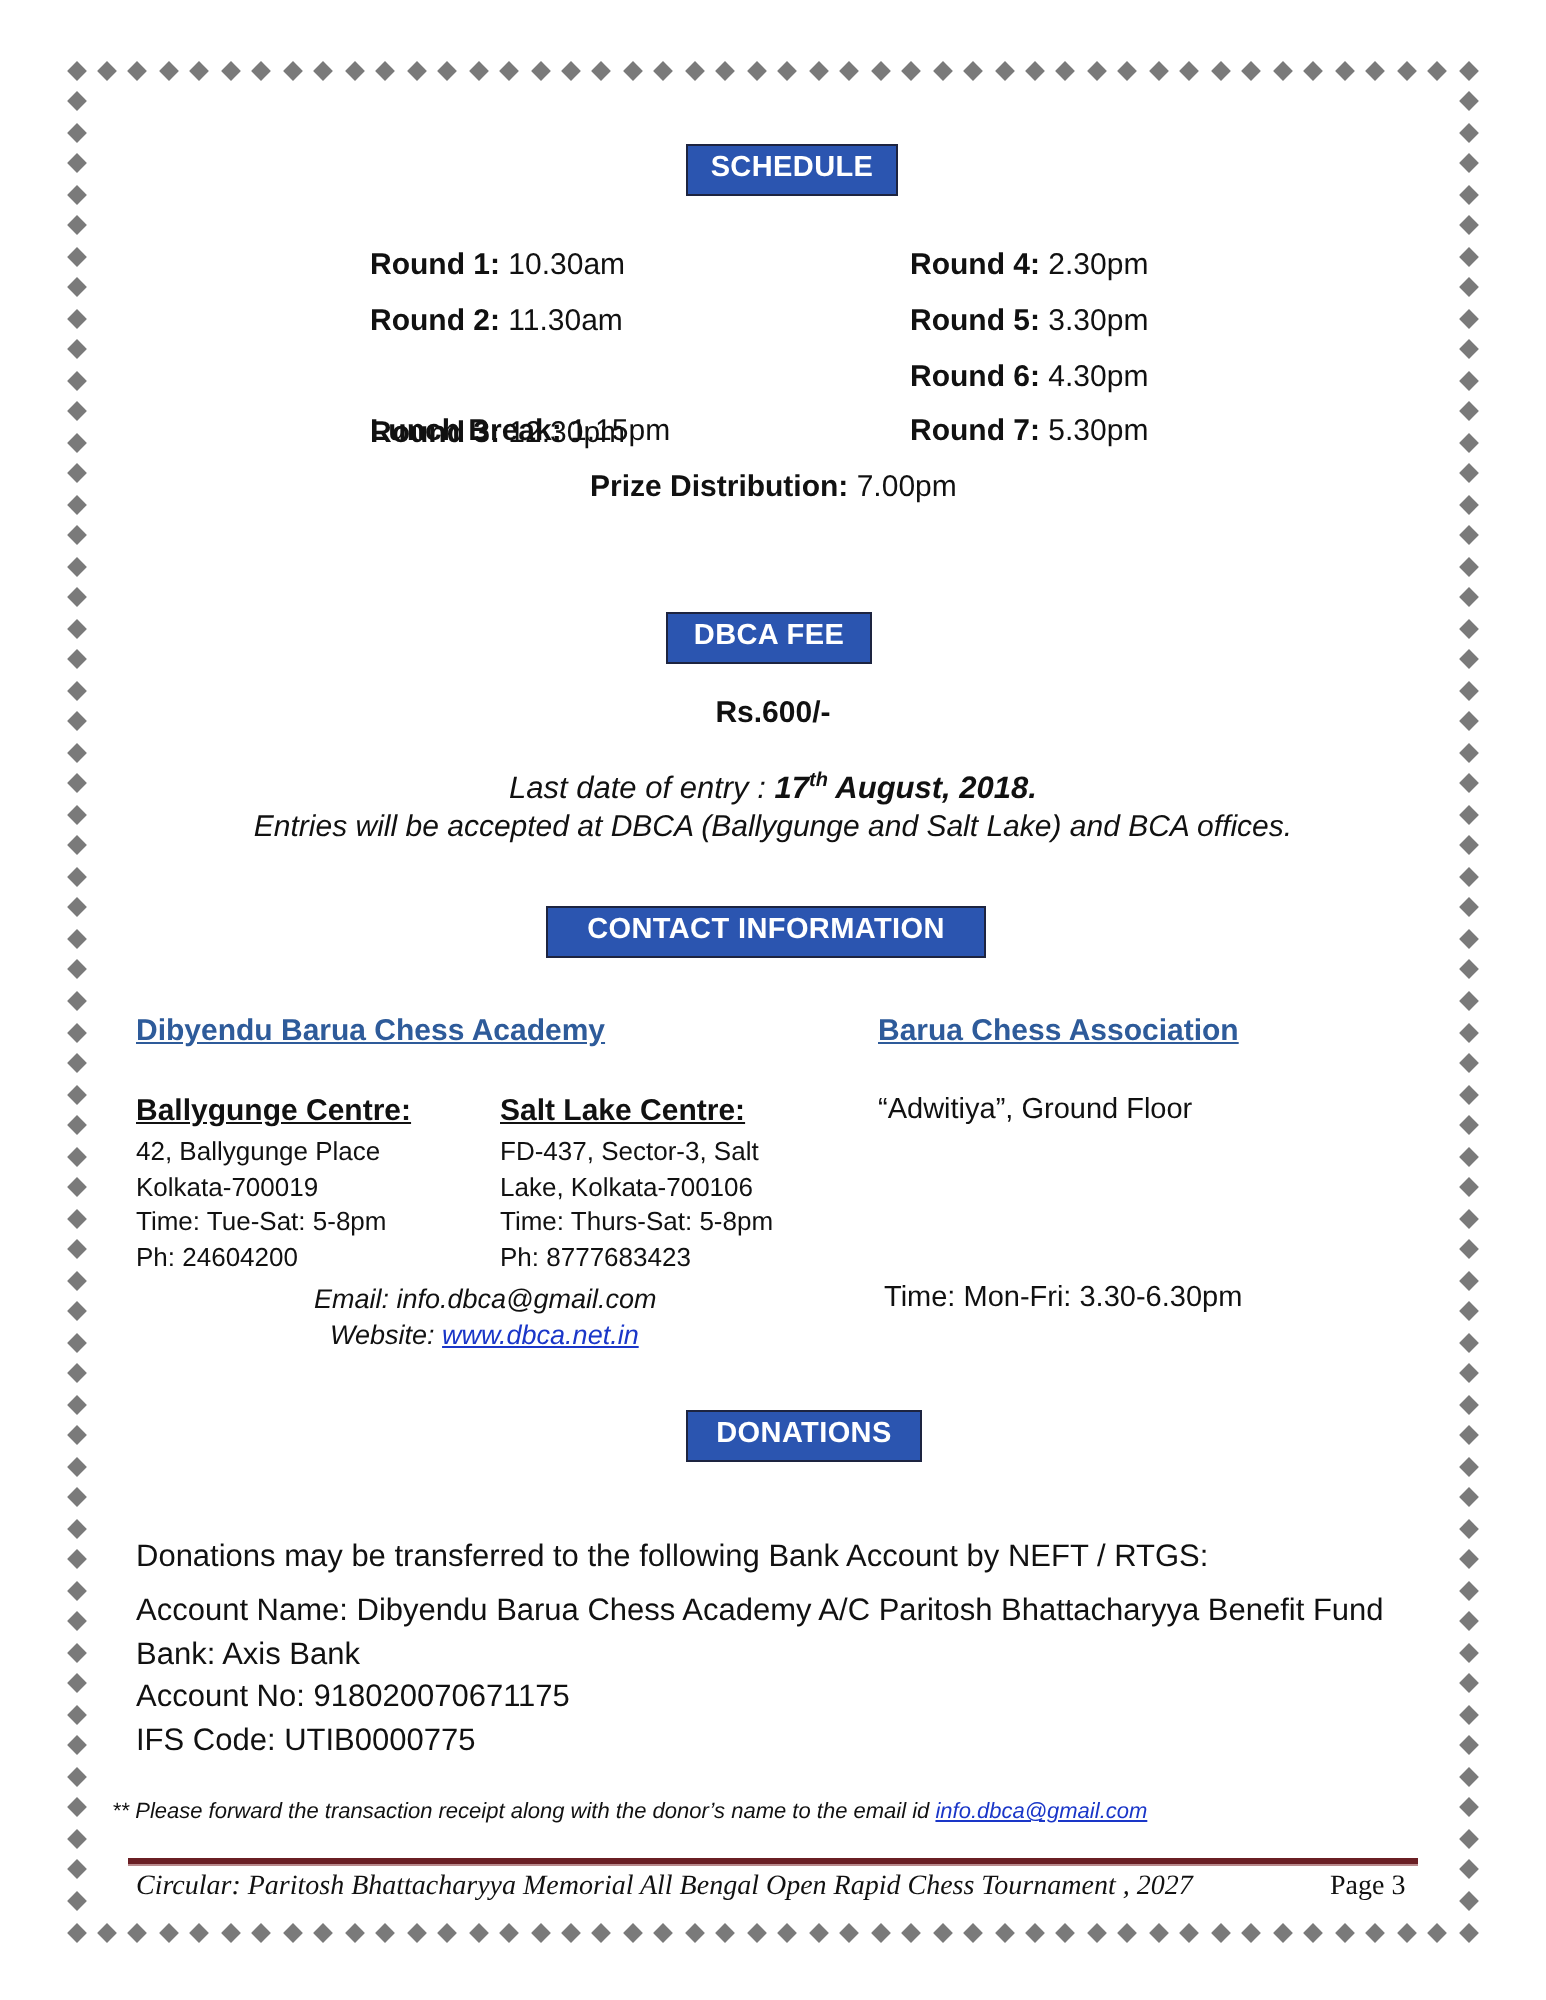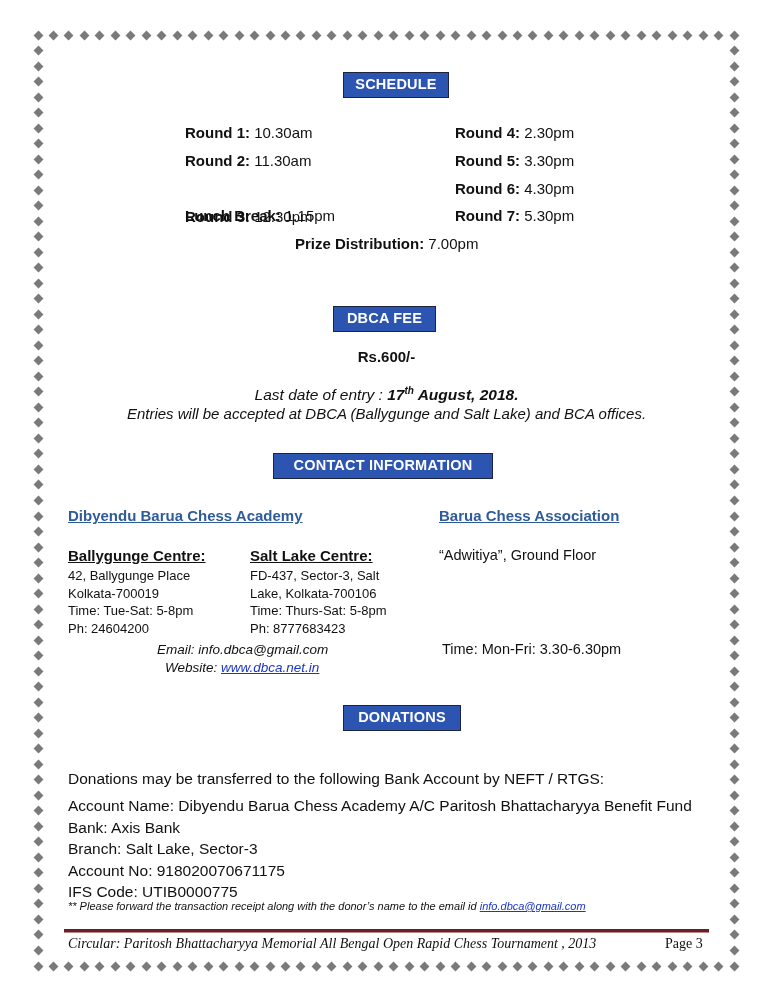--- a/index.html
+++ b/index.html
@@ -288,24 +288,23 @@
 <div class="abs bca" style="left:439px; top:545px;">
   <div>“Adwitiya”, Ground Floor</div>
 </div>
 <div class="abs bca" style="left:442px; top:639px;">Time: Mon-Fri: 3.30-6.30pm</div>
 
 <div class="hdr" style="left:343px; top:705px; width:118px;">DONATIONS</div>
 <div class="abs don" style="left:68px; top:752px;margin-top:16px;">Donations may be transferred to the following Bank Account by NEFT / RTGS:</div>
 <div class="abs don" style="left:68px; top:795px;">
   <div>Account Name: Dibyendu Barua Chess Academy A/C Paritosh Bhattacharyya Benefit Fund</div>
   <div>Bank: Axis Bank</div>
-  <div>Branch: Salt Lake, Sector-3</div>
   <div>Account No: 918020070671175</div>
   <div>IFS Code: UTIB0000775</div>
 </div>
-<div class="abs" style="left:68px; top:900px; font-style:italic; font-size:11px;text-align:right;">
+<div class="abs" style="left:56px; top:900px; font-style:italic; font-size:11px;text-align:right;">
   <span>** Please forward the transaction receipt along with the donor’s name to the email id </span><span class="link">info.dbca@gmail.com</span>
 </div>
 
 <div class="footer-line1"></div>
 <div class="footer-line2"></div>
-<div class="abs footer" style="left:68px; top:936px;">Circular: Paritosh Bhattacharyya Memorial All Bengal Open Rapid Chess Tournament , 2013</div>
+<div class="abs footer" style="left:68px; top:936px;">Circular: Paritosh Bhattacharyya Memorial All Bengal Open Rapid Chess Tournament , 2027</div>
 <div class="abs pageno" style="left:665px; top:936px;">Page 3</div>
 
 </body></html>

